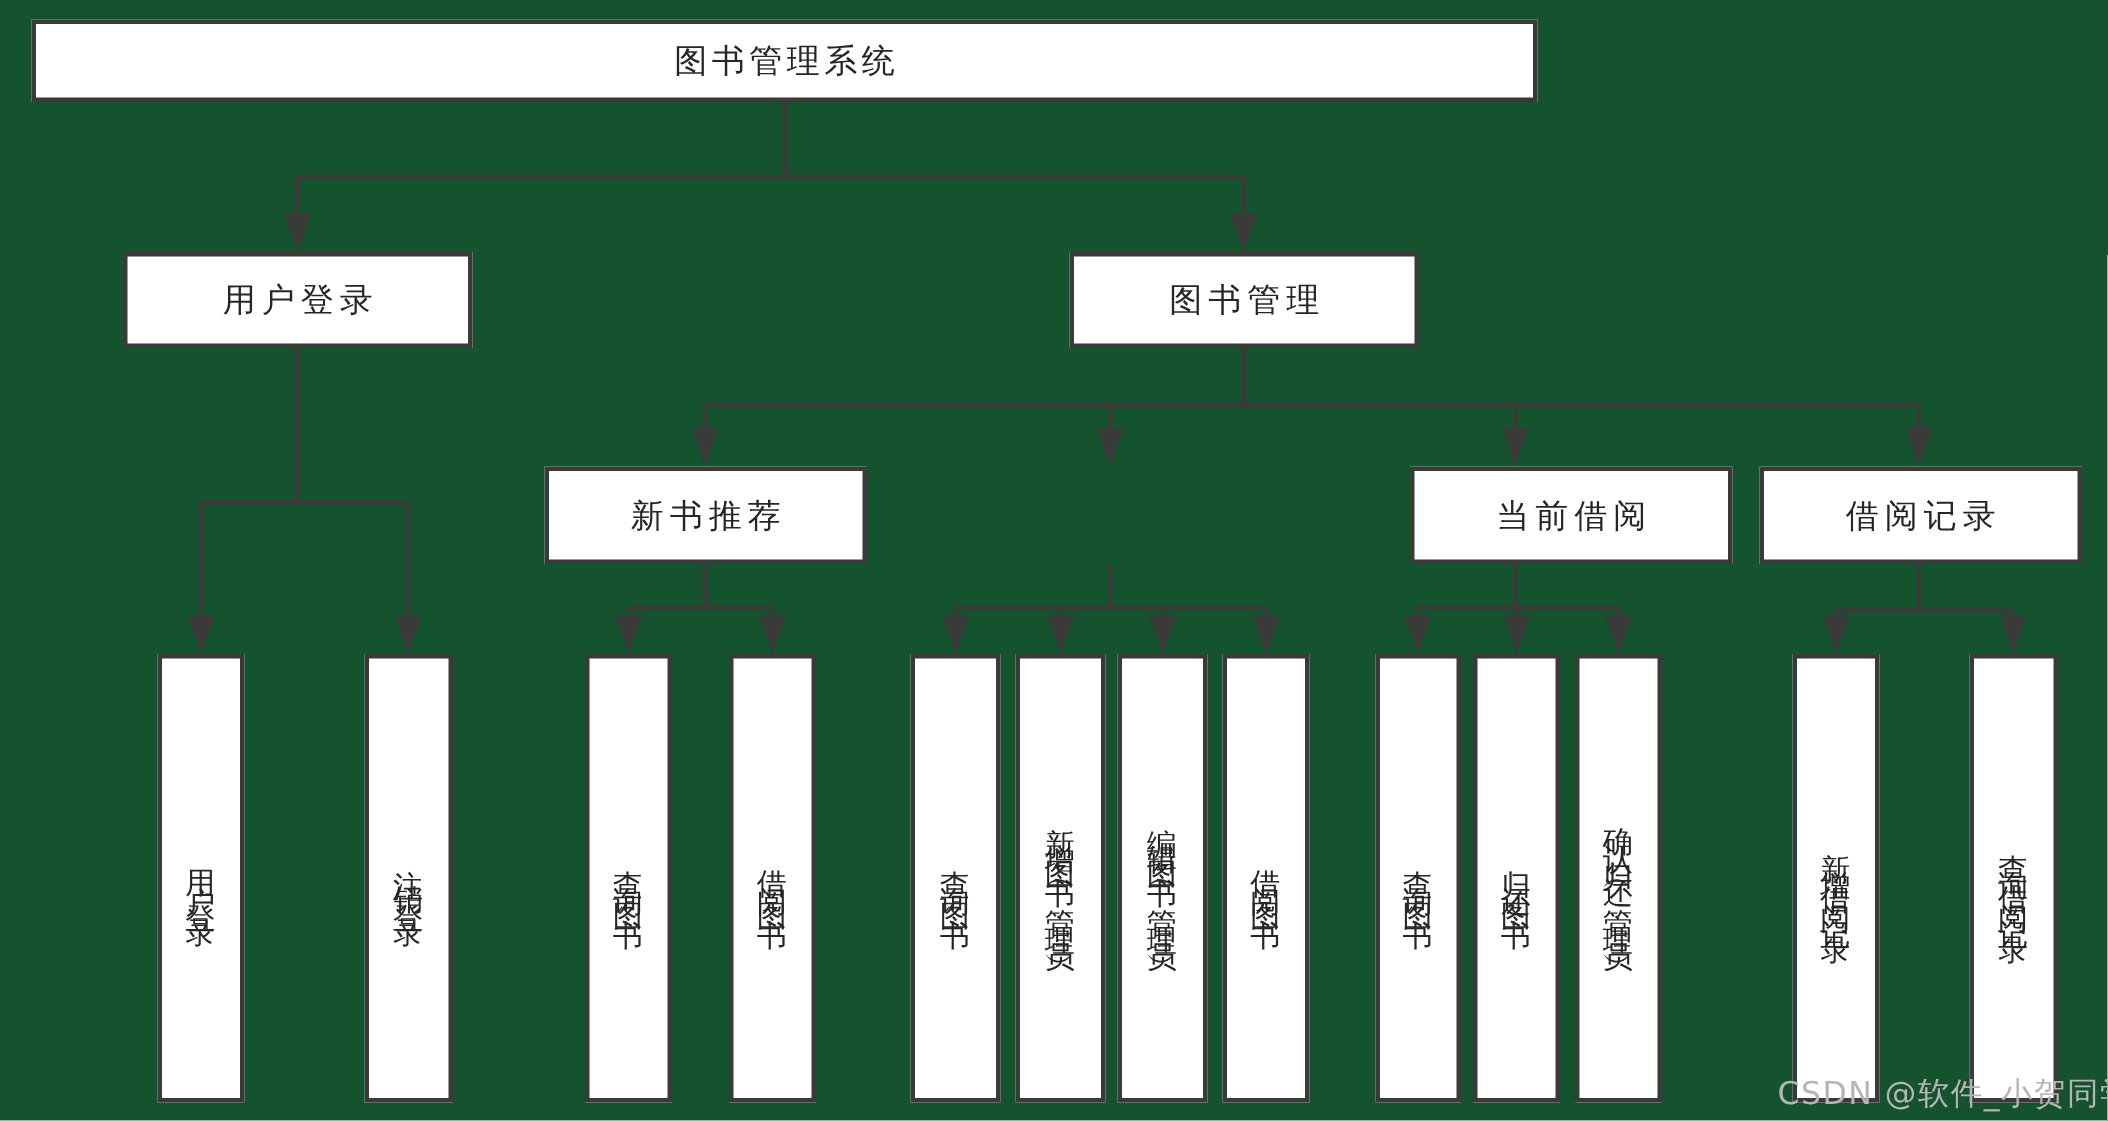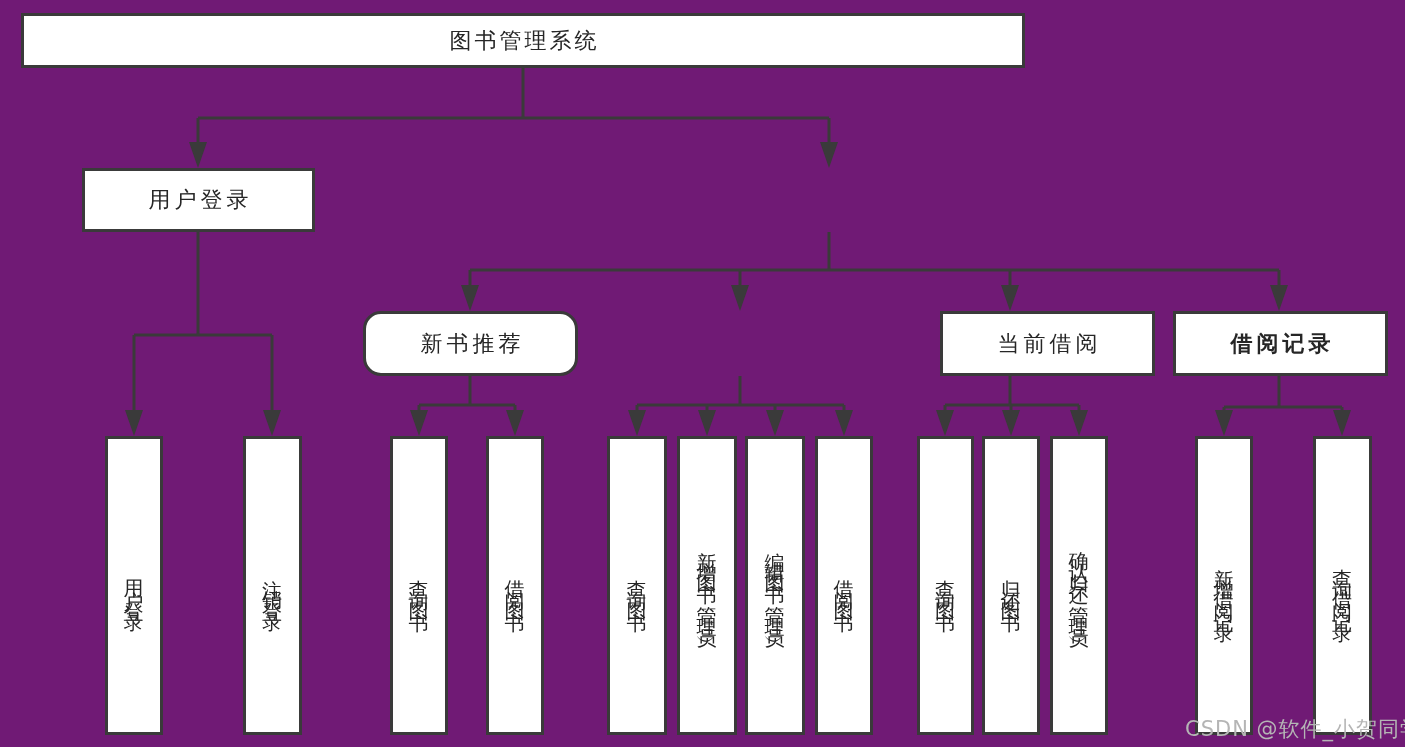--- a/index.html
+++ b/index.html
@@ -5,21 +5,21 @@
   html, body {
     margin: 0;
     padding: 0;
     background: #ffffff;
     font-family: "DejaVu Sans", "Liberation Sans", sans-serif;
   }
   #canvas {
     position: relative;
     width: 1405px;
     height: 747px;
-    background: #701a75;
+    background: #14532d;
     overflow: hidden;
   }
   #connectors {
     position: absolute;
     left: 0; top: 0;
     width: 1405px; height: 747px;
   }
   .node {
     position: absolute;
     box-sizing: border-box;
@@ -43,24 +43,24 @@
     font-size: 20px;
     letter-spacing: 11px;
     line-height: 1;
     white-space: nowrap;
   }
   
   #box-root            { left: 21px;   top: 13px;  width: 1004px; height: 55px; }
   #box-user-login      { left: 82px;   top: 168px; width: 233px;  height: 64px; }
   #box-book-mgmt       { left: 713px;  top: 168px; width: 233px;  height: 64px; }
 
-  #box-new-book        { left: 363px;  top: 311px; width: 215px;  height: 65px; border-radius: 18px; }
+  #box-new-book        { left: 363px;  top: 311px; width: 215px;  height: 65px; }
   #box-book-borrow     { left: 633px;  top: 311px; width: 215px;  height: 65px; }
   #box-current-borrow  { left: 903px;  top: 311px; width: 215px;  height: 65px; margin-left: 37px; }
-  #box-borrow-records  { left: 1173px; top: 311px; width: 215px;  height: 65px; font-weight: bold; }
+  #box-borrow-records  { left: 1173px; top: 311px; width: 215px;  height: 65px; }
 
   .vbox { top: 436px; height: 299px; }
   #box-user-login-act  { left: 105px;  width: 58px; }
   #box-logout          { left: 243px;  width: 59px; }
   #box-nb-query        { left: 390px;  width: 58px; }
   #box-nb-borrow       { left: 486px;  width: 58px; }
   #box-bb-query        { left: 607px;  width: 60px; }
   #box-bb-add          { left: 677px;  width: 60px; }
   #box-bb-edit         { left: 745px;  width: 60px; }
   #box-bb-borrow       { left: 815px;  width: 58px; }
@@ -129,20 +129,23 @@
     </g>
   </svg>
 
   <div class="node hbox" id="box-root">
     <span class="label">图书管理系统</span>
   </div>
 
   <div class="node hbox" id="box-user-login">
     <span class="label">用户登录</span>
   </div>
+  <div class="node hbox" id="box-book-mgmt">
+    <span class="label">图书管理</span>
+  </div>
 
   <div class="node hbox" id="box-new-book">
     <span class="label">新书推荐</span>
   </div>
   <div class="node hbox" id="box-current-borrow">
     <span class="label">当前借阅</span>
   </div>
   <div class="node hbox" id="box-borrow-records">
     <span class="label">借阅记录</span>
   </div>

